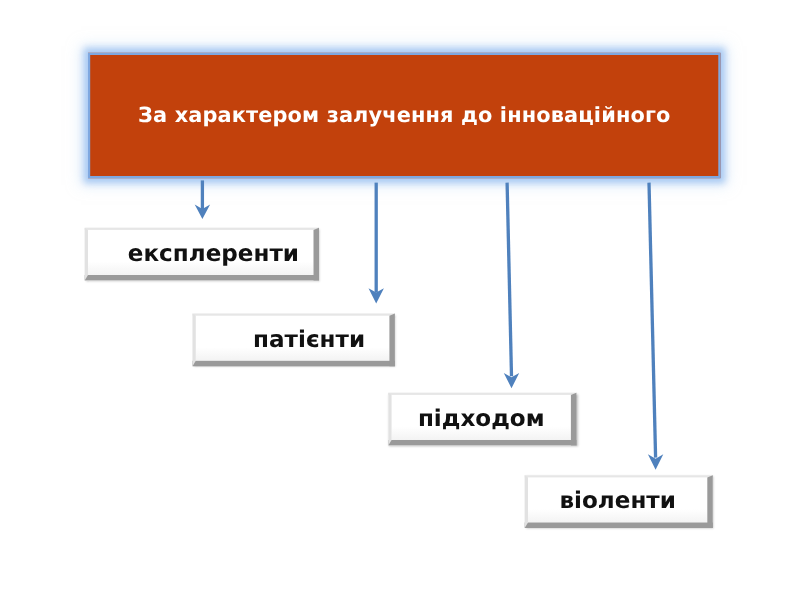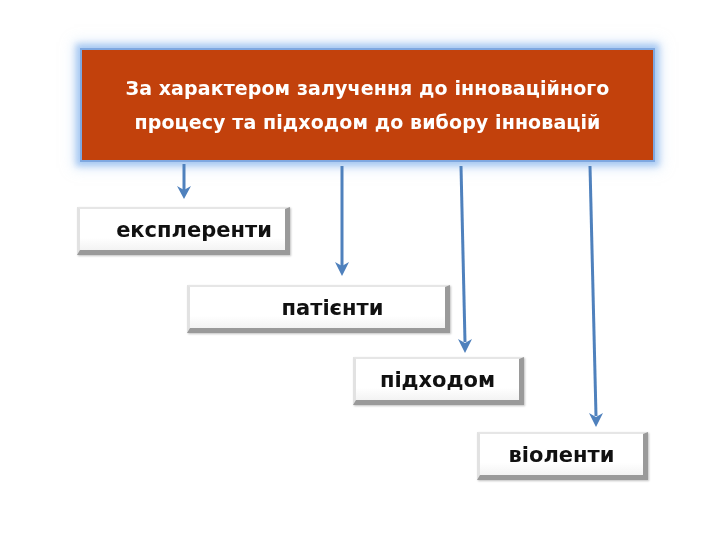--- a/index.html
+++ b/index.html
@@ -60,21 +60,20 @@
       height: 540px;
       pointer-events: none;
     }
   </style>
 </head>
 <body>
 
 <div class="header-box">
   <div>
     <span class="line">За характером залучення до інноваційного</span>
-    <span class="line">процесу та підходом до вибору інновацій</span>
   </div>
 </div>
 
 <svg class="arrows" viewBox="0 0 720 540">
   <defs>
     <marker id="ah" markerWidth="10" markerHeight="10" refX="5" refY="6" orient="auto" markerUnits="userSpaceOnUse">
       <path d="M0,0 L5,7 L10,0 L5,3 Z" transform="rotate(-90 5 5) rotate(90 5 5)" fill="#4f81bd"></path>
     </marker>
   </defs>
   <g>
@@ -92,21 +91,21 @@
   <g>
     <line x1="590" y1="166" x2="596" y2="416" stroke="#4f81bd" stroke-width="3"></line>
     <path d="M589,413 L596,427 L603,413 L596,417 Z" fill="#4f81bd"></path>
   </g>
 </svg>
 
 <div class="category-box" style="left:77px; top:207px; width:213px;padding-left:23px;">
   <span>експлеренти</span>
 </div>
 
-<div class="category-box" style="left:187px; top:285px; width:263px;">
+<div class="category-box" style="left:175px; top:285px; width:184px;">
   <span style="margin-left:30px;">патієнти</span>
 </div>
 
 <div class="category-box" style="left:353px; top:357px; width:171px;">
   <span>підходом</span>
 </div>
 
 <div class="category-box" style="left:477px; top:432px; width:171px;">
   <span>віоленти</span>
 </div>

